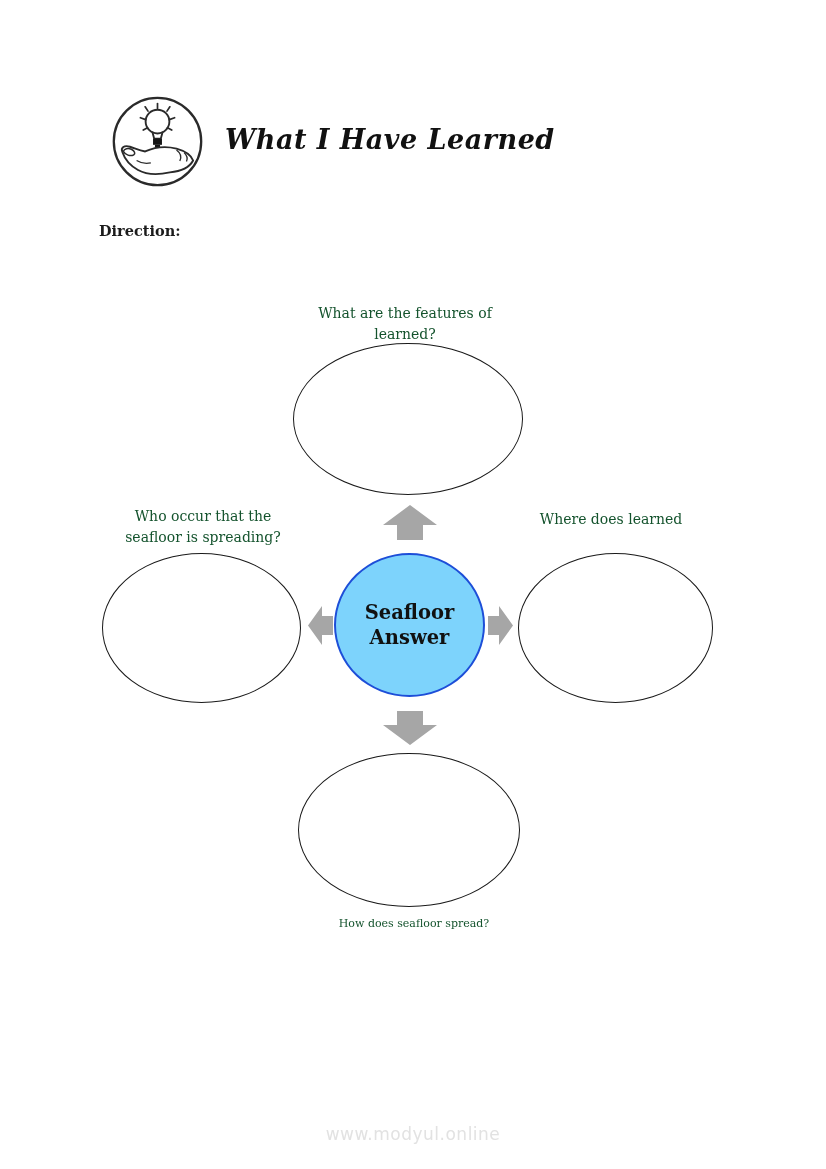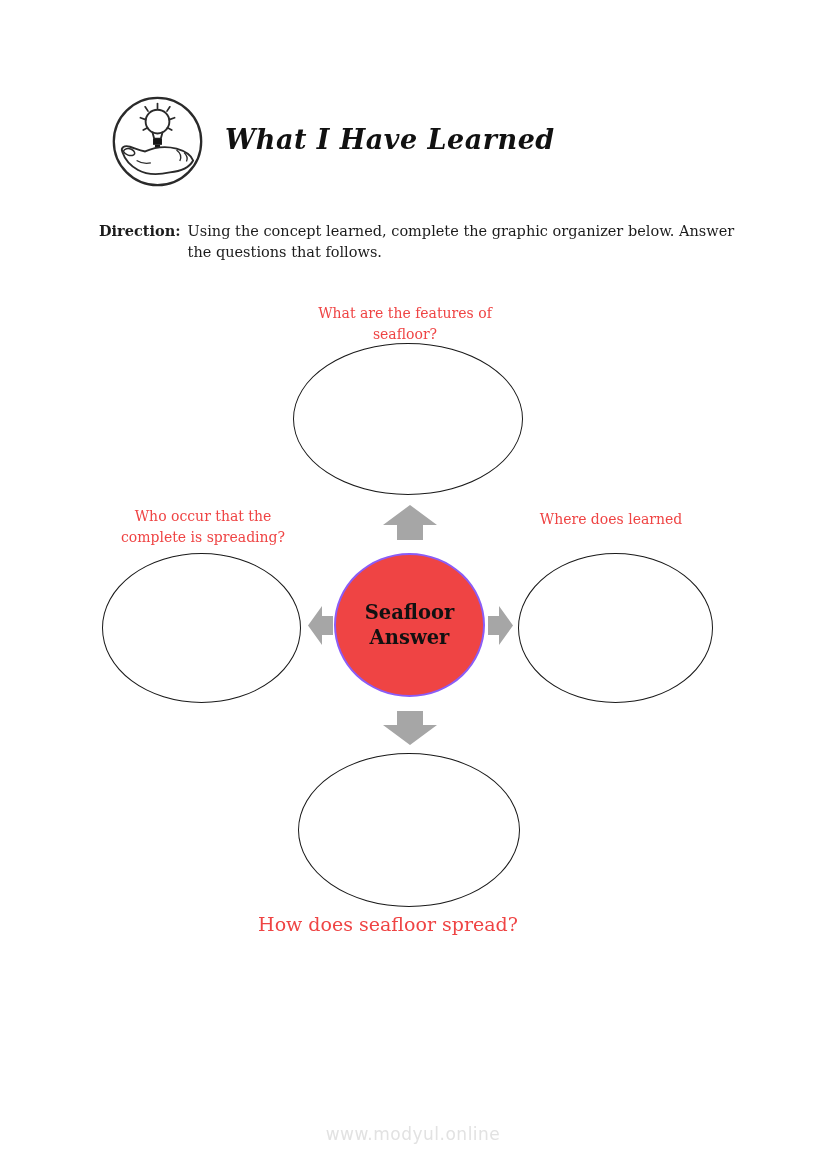--- a/index.html
+++ b/index.html
@@ -24,69 +24,69 @@
     font-style: italic;
     color: #111111;
     letter-spacing: 0.5px;
     white-space: nowrap;
   }
 
   
   .direction {
     left: 99px; top: 221px;
     display: flex;
-    gap: 7px;
+    gap: 19px;
     font-size: 14.5px;
     line-height: 20.5px;
     white-space: nowrap;
   }
   .direction .dir-label { font-weight: bold; }
 
   
   .q {
     font-size: 14px;
     line-height: 20.5px;
     text-align: center;
-    color: #ef4444;
+    color: #14532d;
   }
   .q div { white-space: nowrap; }
   .ellipse {
     border: 1.6px solid #1a1a1a;
     border-radius: 50%;
     background: #ffffff;
     box-sizing: border-box;
   }
   .q-top    { left: 255px; top: 303px; width: 300px; }
   .e-top    { left: 293px; top: 343px; width: 230px; height: 152px; }
   .arrow-up    { left: 383px; top: 505px; width: 54px; height: 35px; }
   .q-left   { left: 103px; top: 506px; width: 200px; }
   .q-right  { left: 511px; top: 509px; width: 200px; }
   .e-left   { left: 102px; top: 553px; width: 199px; height: 150px; }
   .center-circle {
     left: 334px; top: 553px; width: 151px; height: 144px;
-    border: 2px solid #8b5cf6;
+    border: 2px solid #1d4ed8;
     border-radius: 50%;
-    background: #ef4444;
+    background: #7dd3fc;
     box-sizing: border-box;
     display: flex;
     flex-direction: column;
     justify-content: center;
     align-items: center;
     font-size: 19.5px;
     font-weight: bold;
     line-height: 25px;
     color: #111111;
     text-align: center;
   }
   .e-right  { left: 518px; top: 553px; width: 195px; height: 150px; }
   .arrow-left  { left: 308px; top: 603px; width: 25px; height: 45px; }
   .arrow-right { left: 488px; top: 603px; width: 25px; height: 45px; }
   .arrow-down  { left: 383px; top: 711px; width: 54px; height: 34px; }
   .e-bottom { left: 298px; top: 753px; width: 222px; height: 154px; }
-  .q-bottom { left: 238px; top: 914px; width: 300px; font-size: 19px; }
+  .q-bottom { left: 264px; top: 914px; width: 300px; font-size: 11px; }
 
   
   .watermark {
     left: 0; right: 0; top: 1124px;
     text-align: center;
     font-family: "DejaVu Sans", sans-serif;
     font-size: 17px;
     letter-spacing: 0.5px;
     color: #e2e2e2;
   }
@@ -118,41 +118,37 @@
     <path d="M14,60.5 C15,57.5 19,56.5 22.5,58.2 C26,60 27,62.8 25,64 C21.5,66 16,64 14,60.5 Z" fill="none" stroke="#2a2a2a" stroke-width="1.6"></path>
     <path d="M28,70 C32,72.5 38,73.5 43,72.5" fill="none" stroke="#2a2a2a" stroke-width="1.4"></path>
     <path d="M70,59 C74,62 75.5,66.5 73.5,70.5" fill="none" stroke="#2a2a2a" stroke-width="1.4"></path>
     <path d="M78,61.5 C81,64.5 82,68 80.5,71" fill="none" stroke="#2a2a2a" stroke-width="1.4"></path>
   </svg>
 
   <div class="abs page-title">What I Have Learned</div>
 
   <div class="abs direction">
     <span class="dir-label">Direction:</span>
-    <span class="dir-text">
-      <div>Using the concept learned, complete the graphic organizer below. Answer</div>
-      <div>the questions that follows.</div>
-    </span>
   </div>
 
   <div>
 
     <div class="abs q q-top">
       <div>What are the features of</div>
-      <div>seafloor?</div>
+      <div>learned?</div>
     </div>
     <div class="abs ellipse e-top"></div>
 
     <svg class="abs arrow-up" viewBox="0 0 54 35">
       <polygon points="27,0 54,20 40,20 40,35 14,35 14,20 0,20" fill="#a6a6a6"></polygon>
     </svg>
 
     <div class="abs q q-left">
       <div>Who occur that the</div>
-      <div>complete is spreading?</div>
+      <div>seafloor is spreading?</div>
     </div>
     <div class="abs q q-right">
       <div>Where does learned</div>
     </div>
 
     <div class="abs ellipse e-left"></div>
 
     <svg class="abs arrow-left" viewBox="0 0 25 45">
       <polygon points="0,22.5 14,3 14,13 25,13 25,32 14,32 14,42" fill="#a6a6a6"></polygon>
     </svg>

